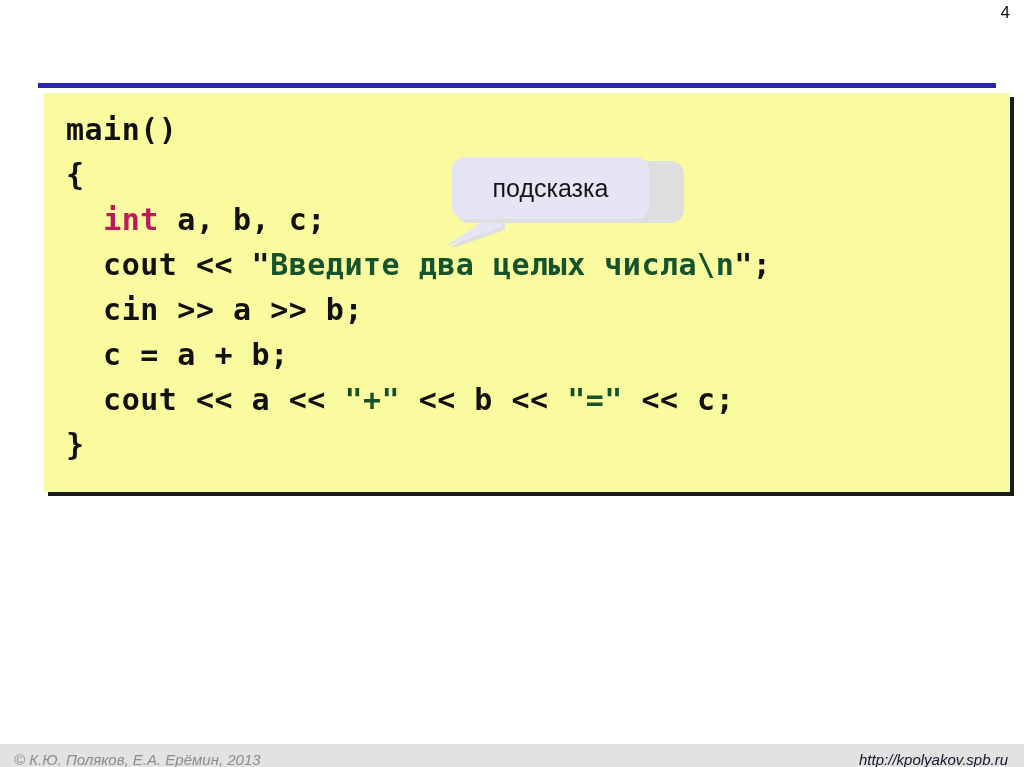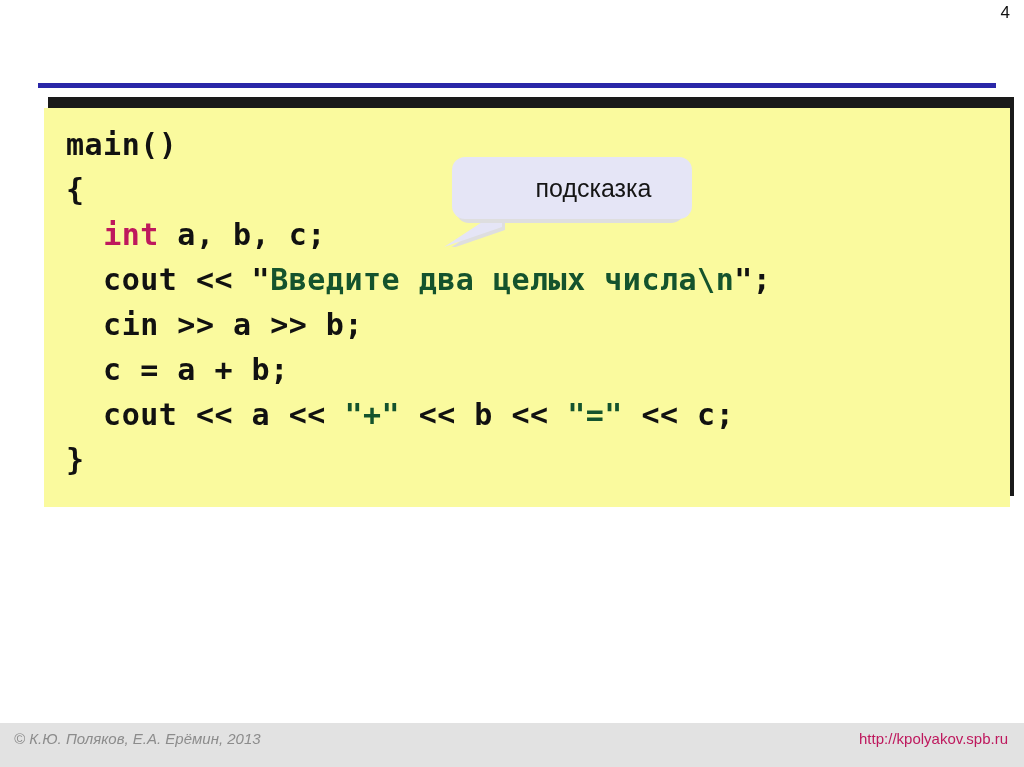--- a/index.html
+++ b/index.html
@@ -76,21 +76,20 @@
     background: #1a1a1a;
   }
   .code-panel {
     position: absolute;
     left: 0;
     top: 0;
     width: 966px;
     height: 399px;
     background: #fbfaa0;
     background: #fafa9e;
-    margin-top: 15px;
   }
 
   .code-lines {
     position: absolute;
     left: 22px;
     top: 14px;
     font-family: "DejaVu Sans Mono", "Liberation Mono", monospace;
     font-size: 30px;
     font-weight: bold;
     line-height: 45px;
@@ -125,21 +124,20 @@
     position: absolute;
     left: 0;
     top: 0;
     width: 197px;
     height: 62px;
     background: #e5e5f6;
     border-radius: 13px;
     display: flex;
     align-items: center;
     justify-content: center;
-    padding-left: 43px;
   }
   .callout-text {
     font-family: "Liberation Sans", sans-serif;
     font-size: 25px;
     color: #151515;
     line-height: 1;
   }
   .callout-tail {
     position: absolute;
     left: -12px;
@@ -147,39 +145,40 @@
     width: 70px;
     height: 42px;
   }
 
   
   .footer-bar {
     position: absolute;
     left: 0;
     bottom: 0;
     width: 1024px;
-    height: 44px;
+    height: 23px;
     background: #e2e2e2;
   }
   .footer-left {
     position: absolute;
     left: 14px;
     top: 7px;
     font-size: 15px;
     font-style: italic;
     color: #8c8c8c;
     font-family: "Liberation Sans", sans-serif;
     white-space: nowrap;
   }
   .footer-right {
     position: absolute;
     right: 16px;
     top: 7px;
     font-size: 15px;
-    color: #be185d;
+    font-style: italic;
+    color: #0f172a;
     font-family: "Liberation Sans", sans-serif;
     white-space: nowrap;
   }
 </style>
 </head>
 <body>
 
 <div class="slide">
 
   <div class="page-number">4</div>

